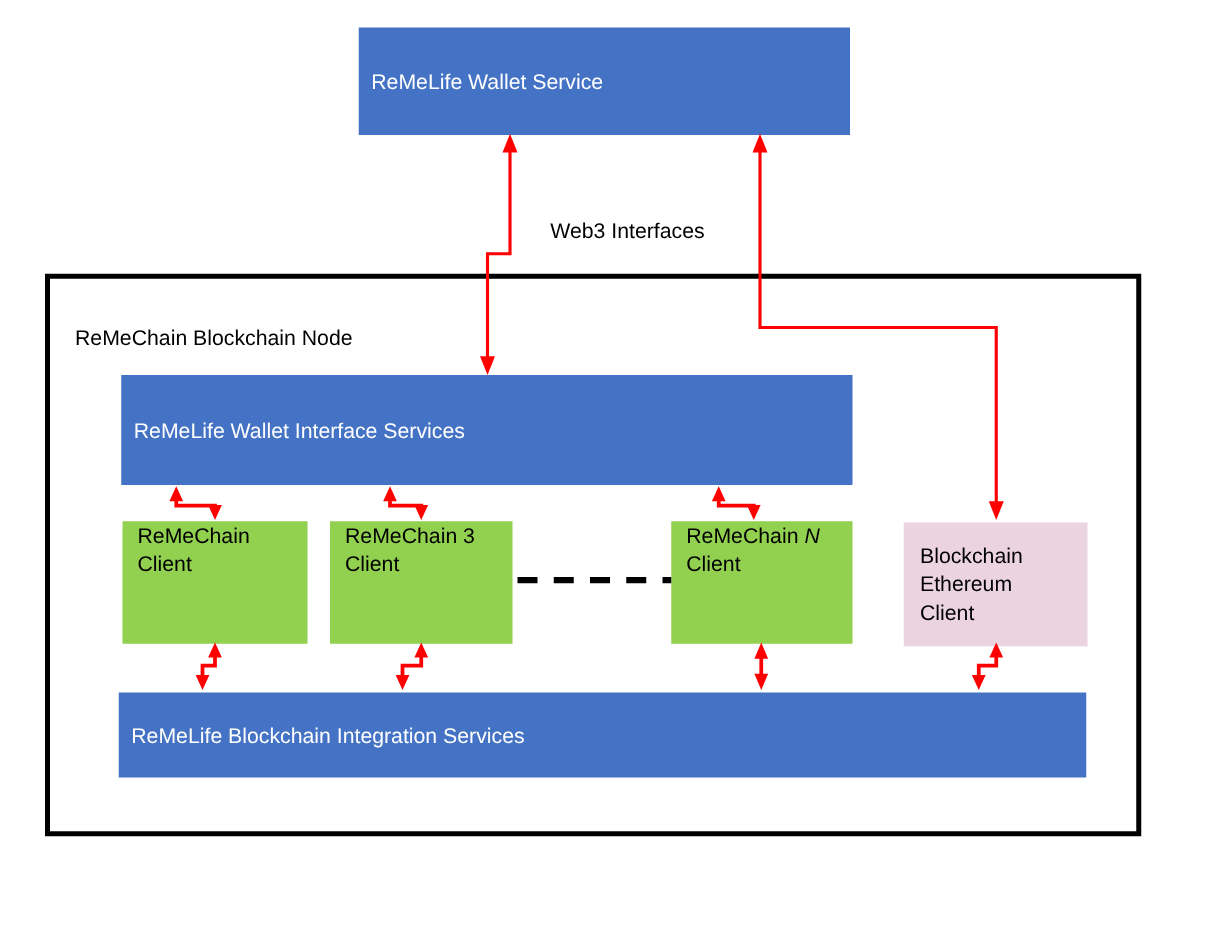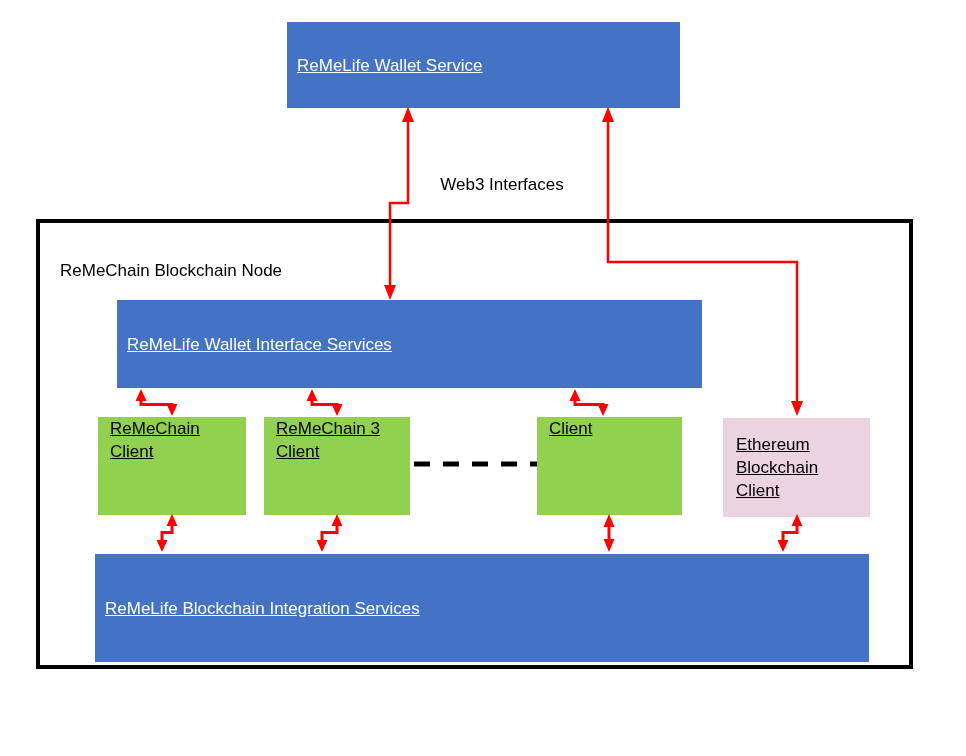--- a/index.html
+++ b/index.html
@@ -27,21 +27,20 @@
     width: 966px; height: 756px;
     z-index: 3;
     pointer-events: none;
   }
   .box {
     position: absolute;
     box-sizing: border-box;
     z-index: 1;
     font-size: 17px;
     line-height: 23px;
-    text-decoration: underline;
   }
   .blue-box {
     background: var(--box-blue);
     color: var(--text-white);
     display: flex;
     align-items: center;
     padding-left: 10px;
   }
   .green-box {
     background: var(--box-green);
@@ -52,22 +51,22 @@
   }
   .pink-box {
     background: var(--box-pink);
     color: var(--text-black);
     display: flex;
     flex-direction: column;
     justify-content: center;
     padding-left: 13px;
   }
   .wallet-service   { left: 287px; top: 22px;  width: 393px; height: 86px; }
-  .wallet-interface { left: 97px;  top: 300px; width: 585px; height: 88px; margin-left: 20px; }
-  .integration      { left: 95px;  top: 554px; width: 774px; height: 108px; }
+  .wallet-interface { left: 97px;  top: 300px; width: 585px; height: 88px; }
+  .integration      { left: 95px;  top: 554px; width: 774px; height: 68px; }
   .remechain        { left: 98px;  top: 417px; width: 148px; height: 98px; }
   .remechain1       { left: 264px; top: 417px; width: 146px; height: 98px; }
   .remechainN       { left: 537px; top: 417px; width: 145px; height: 98px; }
   .ethereum         { left: 723px; top: 418px; width: 147px; height: 99px; }
   .node-frame {
     position: absolute;
     box-sizing: border-box;
     left: 36px; top: 219px;
     width: 877px; height: 450px;
     border: 4px solid var(--border-black);
@@ -106,26 +105,30 @@
     <div>ReMeChain</div>
     <div>Client</div>
   </div>
 
   <div class="box green-box remechain1">
     <div>ReMeChain 3</div>
     <div>Client</div>
   </div>
 
   <div class="box green-box remechainN">
+    <div>
+      <span>ReMeChain</span>
+      <span class="italic">N</span>
+    </div>
     <div>Client</div>
   </div>
 
   <div class="box pink-box ethereum">
+    <div>Blockchain</div>
     <div>Ethereum</div>
-    <div>Blockchain</div>
     <div>Client</div>
   </div>
 
   <div class="box blue-box integration">
     <span>ReMeLife Blockchain Integration Services</span>
   </div>
 
   <svg class="overlay" width="966" height="756" viewBox="0 0 966 756" fill="none" xmlns="http://www.w3.org/2000/svg">
 
     <g stroke="var(--arrow-red,#FF0000)" fill="var(--arrow-red,#FF0000)">

